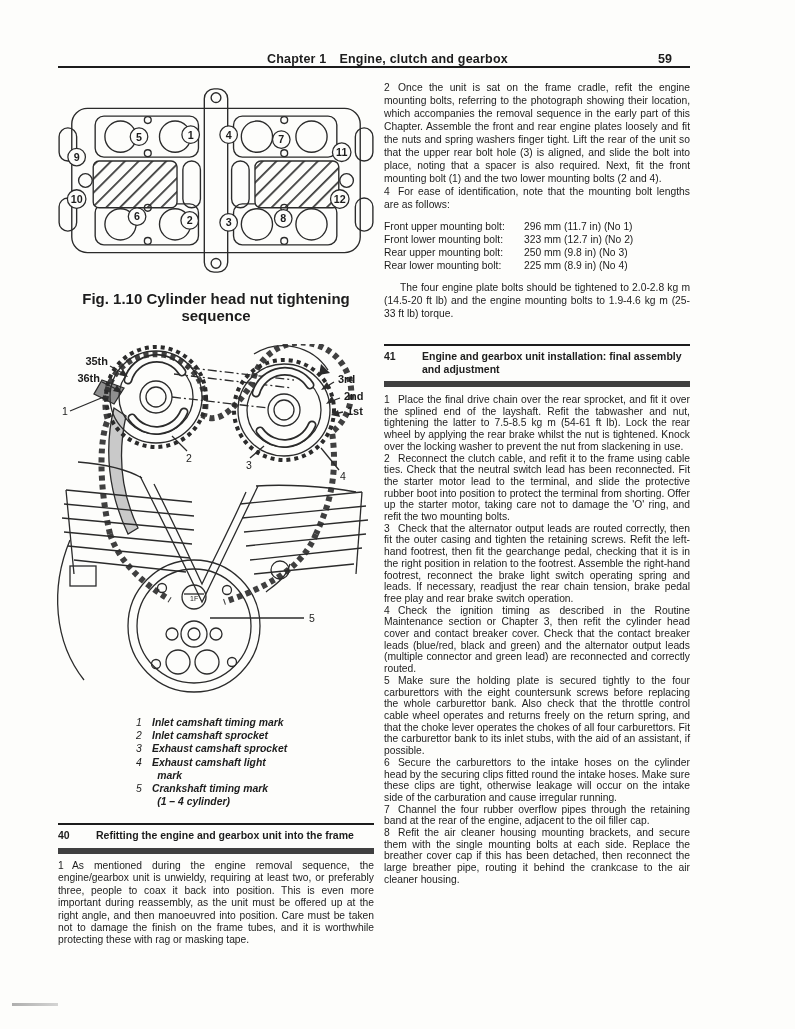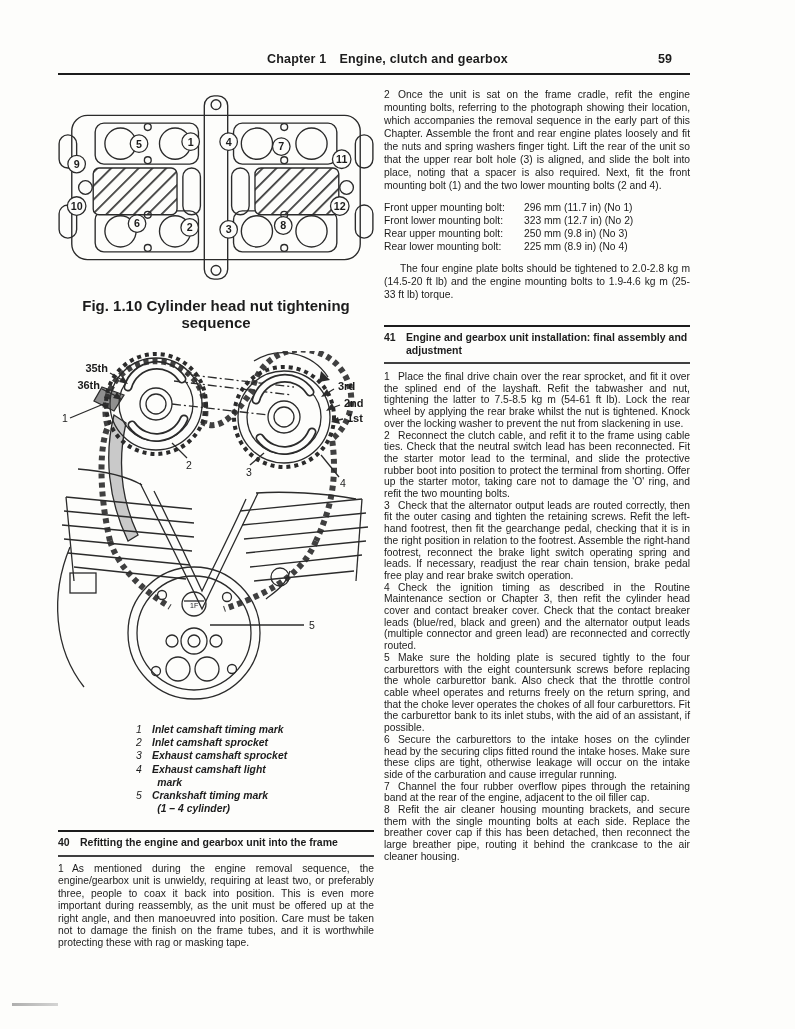--- a/index.html
+++ b/index.html
@@ -4,21 +4,21 @@
 <style>
   html,body { margin:0; padding:0; background:#e8e8e8; }
   .page {
     position:relative; width:795px; height:1029px; background:#fdfdfb;
     font-family:"Liberation Sans", sans-serif; color:#1c1c1c; overflow:hidden;
     margin:0 auto;
   }
   .content { position:absolute; left:58px; top:52px; width:632px; }
 
   
-  .pghead { display:flex; align-items:baseline; border-bottom:2.5px solid #1c1c1c; padding-bottom:7px; }
+  .pghead { display:flex; align-items:baseline; border-bottom:2.5px solid #1c1c1c; padding-bottom:0; }
   .pghead .chap { margin-left:209px; font-weight:bold; font-size:12.5px; letter-spacing:.2px; }
   .pghead .chap .cl { margin-right:13px; }
   .pghead .pgnum { margin-left:auto; margin-right:18px; font-weight:bold; font-size:12.5px; }
 
   .columns { display:flex; gap:10px; margin-top:13px; }
   .col-left { width:316px; }
   .col-right { width:306px; }
 
   p { margin:0; text-align:justify; font-size:10.3px; }
   .upper p, .upper div { line-height:13px; }
@@ -27,23 +27,23 @@
   .figcap { font-weight:bold; font-size:15px; text-align:center; }
   .cap110 { margin-top:14px; }
   .fig111wrap { margin-top:20px; margin-left:-14px; }
   .cap111 { margin-top:4px; }
 
   .legend { margin-top:12px; padding-left:78px; font-style:italic; font-size:10.4px; }
   .legend .li { display:flex; line-height:13.2px; }
   .legend .ln { width:16px; flex:none; }
   .legend .lt { white-space:pre-line;font-weight:bold; }
 
-  .sect { border-top:2px solid #1c1c1c; border-bottom:2px solid #404040;
+  .sect { border-top:2px solid #1c1c1c; border-bottom:6px solid #404040;
           padding:4px 0 6px; font-weight:bold; font-size:10.5px; line-height:12.5px;
-          display:flex; text-align:left; }
+          display:flex; text-align:left;gap:16px; }
   .sect .snum { width:22px; flex:none; }
   .s40box { margin-top:15px;align-items:center; }
   .s40para { margin-top:6px; line-height:12.4px; }
 
   .specs { margin:9px 0 9px 0; font-size:10.3px; line-height:13.5px; }
   .spec-row { display:flex; }
   .spec-label { width:140px; flex:none; }
   .torque { text-indent:16px; line-height:13px; }
 
   .s41box { margin-top:24px; }
@@ -291,20 +291,23 @@
         <p class="s40para">
           <span class="pnum">1</span><span>As mentioned during the engine removal sequence, the engine/gearbox unit is unwieldy, requiring at least two, or preferably three, people to coax it back into position. This is even more important during reassembly, as the unit must be offered up at the right angle, and then manoeuvred into position. Care must be taken not to damage the finish on the frame tubes, and it is worthwhile protecting these with rag or masking tape.</span>
         </p>
       </div>
 
       <div class="col-right">
         <div class="upper">
           <p>
             <span class="pnum">2</span><span>Once the unit is sat on the frame cradle, refit the engine mounting bolts, referring to the photograph showing their location, which accompanies the removal sequence in the early part of this Chapter. Assemble the front and rear engine plates loosely and fit the nuts and spring washers finger tight. Lift the rear of the unit so that the upper rear bolt hole (3) is aligned, and slide the bolt into place, noting that a spacer is also required. Next, fit the front mounting bolt (1) and the two lower mounting bolts (2 and 4).</span>
           </p>
+          <p>
+            <span class="pnum">4</span><span>For ease of identification, note that the mounting bolt lengths are as follows:</span>
+          </p>
 
           <div class="specs">
             <div class="spec-row">
                 <span class="spec-label">Front upper mounting bolt:</span>
                 <span>296 mm (11.7 in) (No 1)</span>
               </div>
             <div class="spec-row">
                 <span class="spec-label">Front lower mounting bolt:</span>
                 <span>323 mm (12.7 in) (No 2)</span>
               </div>

